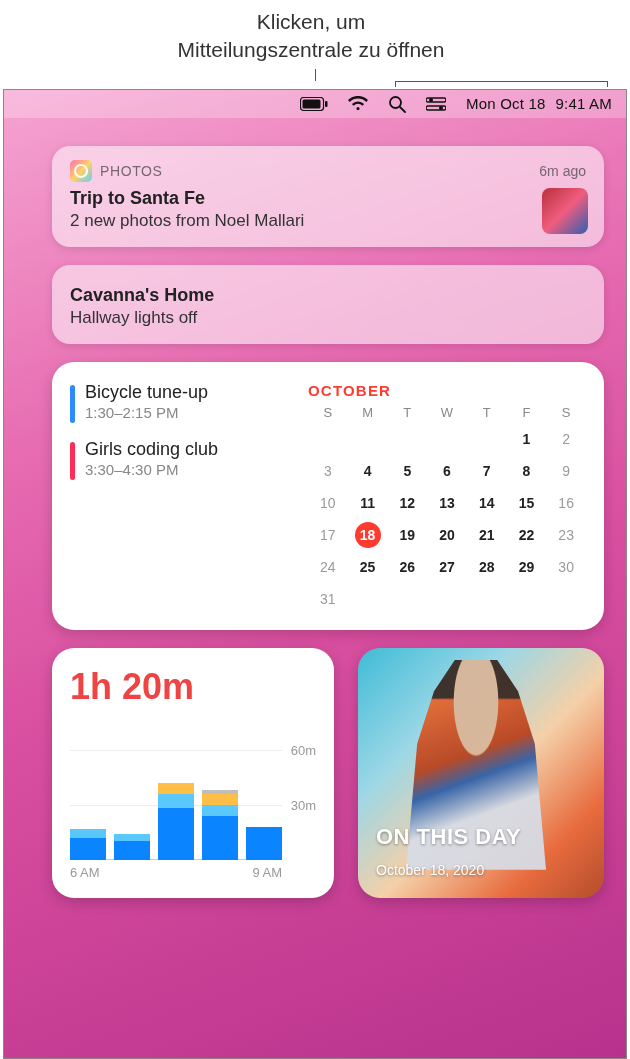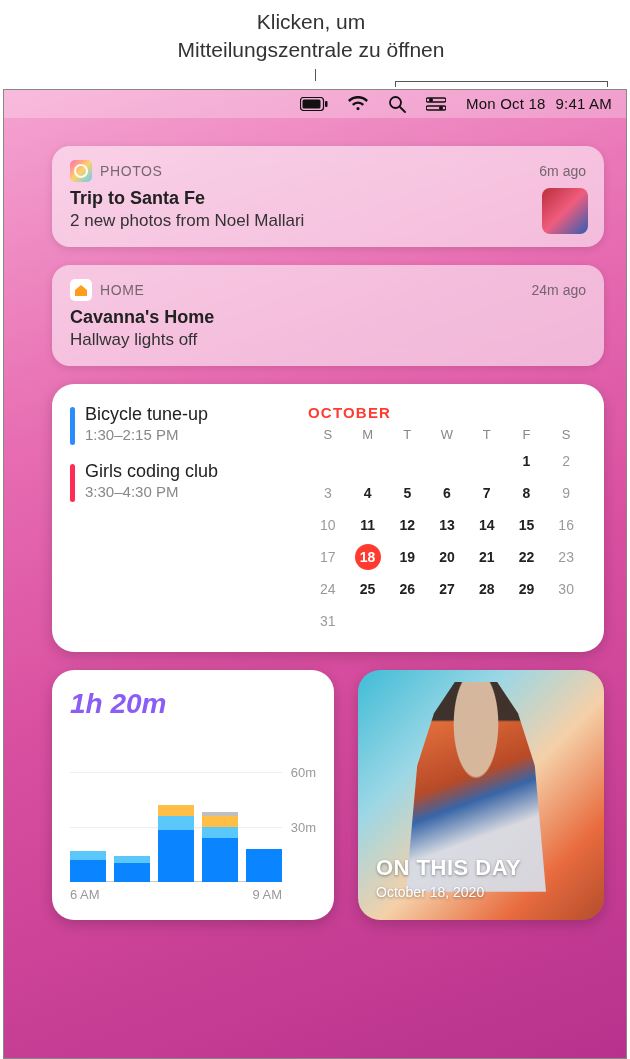--- a/index.html
+++ b/index.html
@@ -217,24 +217,23 @@
       box-shadow: 0 4px 14px rgba(0,0,0,0.2);
       height: 250px;
       overflow: hidden;
       position: relative;
     }
     .st-widget {
       background: #fff;
       padding: 18px;
     }
     .st-total {
-      font-size: 28px;
+      font-size: 36px;
       font-weight: 600;
-      color: #8b5cf6;
-      font-style: italic;
+      color: #ef4444;
     }
     .st-chart {
       position: absolute;
       left: 18px;
       right: 18px;
       bottom: 18px;
       height: 150px;
     }
     .st-gridlabel {
       position: absolute;
@@ -307,21 +306,21 @@
       bottom: 20px;
     }
     .photos-title {
       font-size: 22px;
       font-weight: 800;
       letter-spacing: 0.5px;
       text-shadow: 0 1px 3px rgba(0,0,0,0.4);
     }
     .photos-date {
       font-size: 14px;
-      margin-top: 3px;
+      margin-top: 12px;
       text-shadow: 0 1px 3px rgba(0,0,0,0.4);
     }
   </style>
 </head>
 <body>
 
 <div class="annotation">
   <div>Klicken, um</div>
   <div>Mitteilungszentrale zu öffnen</div>
 </div>
@@ -377,29 +376,20 @@
         </div>
         <span class="notif-appname">PHOTOS</span>
         <span class="notif-time">6m ago</span>
       </div>
       <div class="notif-title">Trip to Santa Fe</div>
       <div class="notif-body">2 new photos from Noel Mallari</div>
       <div class="notif-thumb"></div>
     </div>
 
     <div class="notif">
-      <div class="notif-header">
-        <div class="notif-appicon" style="background:#fff">
-          <svg width="16" height="16" viewBox="0 0 16 16">
-              <path d="M2 8l6-5 6 5v6H2z" fill="#ff9d1f"></path>
-            </svg>
-        </div>
-        <span class="notif-appname">HOME</span>
-        <span class="notif-time">24m ago</span>
-      </div>
       <div class="notif-title">Cavanna's Home</div>
       <div class="notif-body">Hallway lights off</div>
     </div>
 
     <div class="calendar-widget">
       <div class="events" id="events">
           <div class="event">
             <div class="event-bar" style="background:#2b8cff"></div>
     <div>
               <div class="event-title">Bicycle tune-up</div>

